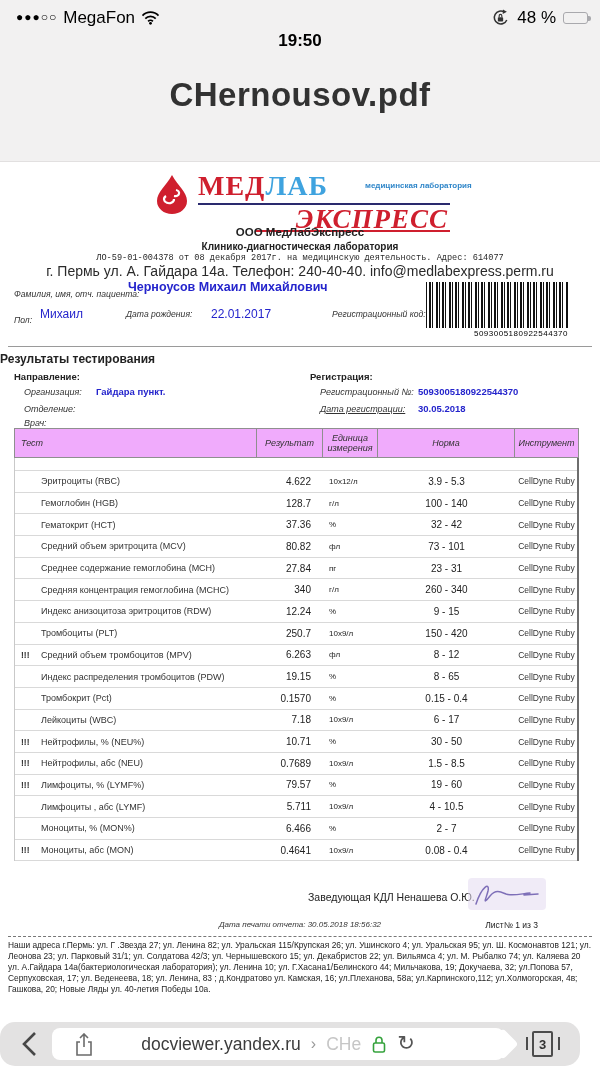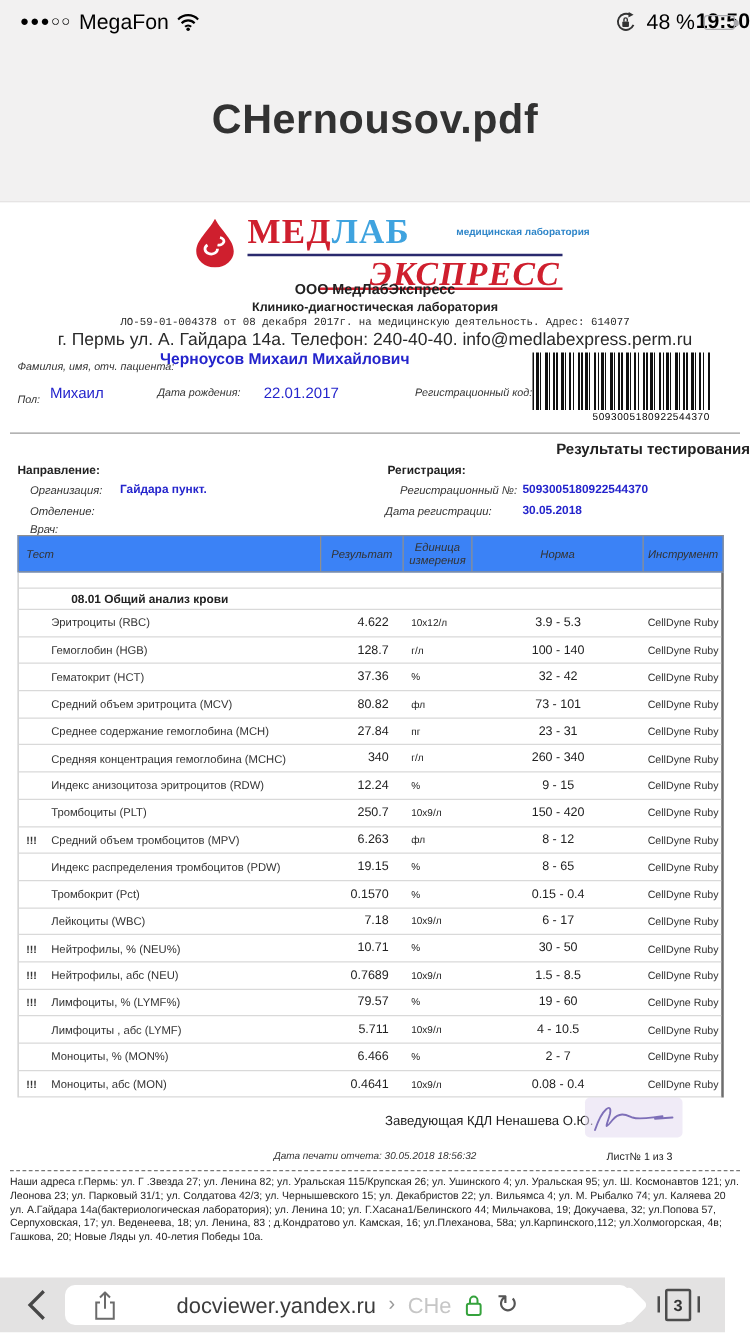--- a/index.html
+++ b/index.html
@@ -5,21 +5,21 @@
   * { margin:0; padding:0; box-sizing:border-box; }
   html,body { width:600px; }
   body { font-family:"Liberation Sans", sans-serif; background:#fff; position:relative; width:600px; height:1066px; overflow:hidden; color:#222; }
 
   
   .top-chrome { position:absolute; top:0; left:0; width:600px; height:162px; background:#f2f1f1; border-bottom:1px solid #e2e0e0; }
   .status-bar { position:absolute; top:7px; left:0; width:100%; height:26px; font-size:17px; color:#000; }
   .sb-left { position:absolute; left:16px; top:1px; display:flex; align-items:center; gap:6px; }
   .signal-dots { font-size:12px; letter-spacing:1px; position:relative; top:-1px; }
   .carrier { font-size:17px; }
-  .sb-time { position:absolute; left:0; right:0; text-align:right; font-weight:bold; font-size:17px; }
+  .sb-time { position:absolute; left:0; right:0; text-align:center; font-weight:bold; font-size:17px;margin-top:24px; }
   .sb-right { position:absolute; right:12px; top:1px; display:flex; align-items:center; gap:7px; }
   .battery { width:25px; height:12px; border:1px solid #a9a9ad; border-radius:3px; position:relative; padding:1px; }
   .battery-fill { height:100%; width:48%; background:#f5c511; border-radius:1px; }
   .battery-tip { position:absolute; right:-4px; top:3px; width:3px; height:5px; background:#a9a9ad; border-radius:0 2px 2px 0; }
   .doc-title { position:absolute; top:76px; left:0; width:100%; text-align:center; font-size:33px; font-weight:bold; color:#323232; letter-spacing:0.5px; }
 
   
   .page { position:absolute; top:162px; left:0; width:600px; height:860px; background:#fff; }
 
   .logo-wrap { position:absolute; top:8px; left:150px; width:300px; height:62px; }
@@ -46,37 +46,37 @@
   .p-sex { position:absolute; left:26px; top:-2px; font-size:12px; }
   .p-dob-lbl { position:absolute; left:112px; top:0; }
   .p-dob { position:absolute; left:197px; top:-2px; font-size:12px; }
   .p-reg-lbl { position:absolute; left:318px; top:0; }
 
   .barcode { position:absolute; top:120px; right:32px; width:142px; height:46px;
     background:repeating-linear-gradient(90deg,#111 0 1px,#fff 1px 3px,#111 3px 5px,#fff 5px 6px,#111 6px 7px,#fff 7px 10px,#111 10px 12px,#fff 12px 13px); }
   .barcode-num { position:absolute; top:167px; right:32px; font-size:8px; letter-spacing:0.5px; color:#000; }
   .patient-divider { position:absolute; top:184px; left:8px; right:8px; border-top:1px solid #9a9a9a; }
 
-  .results-title { position:absolute; top:190px; width:100%; text-align:right; font-size:12px; font-weight:bold; }
+  .results-title { position:absolute; top:190px; width:100%; text-align:left; font-size:12px; font-weight:bold; }
   .b-lbl { font-weight:bold; font-size:9.5px; }
   .reg-left-h  { position:absolute; top:209px; left:14px; }
   .reg-right-h { position:absolute; top:209px; left:310px; }
   .row-org  { position:absolute; top:225px; left:24px; }
   .val-org  { position:absolute; top:224px; left:96px; font-weight:bold; font-size:9.5px; white-space:nowrap; }
   .row-dep  { position:absolute; top:242px; left:24px; }
   .row-doc  { position:absolute; top:256px; left:24px; }
   .row-regno-lbl { position:absolute; top:225px; left:320px; }
   .val-regno { position:absolute; top:224px; left:418px; font-weight:bold; font-size:9.5px; }
-  .row-regdate-lbl { position:absolute; top:242px; left:308px; }
+  .row-regdate-lbl { position:absolute; top:242px; left:320px;text-decoration:underline; }
   .val-regdate { position:absolute; top:241px; left:418px; font-weight:bold; font-size:9.5px; }
   .lbl-i9 { font-style:italic; font-size:9px; color:#333; }
 
   
   .rtable { position:absolute; top:266px; left:14px; width:565px; }
-  .t-header { display:grid; grid-template-columns:242px 66px 55px 137px 63px; height:30px; border:1px solid #8f8f8f; background:#3b82f6; }
+  .t-header { display:grid; grid-template-columns:242px 66px 55px 137px 63px; height:30px; border:1px solid #8f8f8f; background:#f0abfc; }
   .t-header > div { font-style:italic; font-size:9px; color:#333; display:flex; align-items:center; justify-content:center; text-align:center; border-right:1px solid #8f8f8f; line-height:1.15; }
   .t-header > div:last-child { border-right:none; }
   .t-header .h-test { justify-content:flex-start; padding-left:6px; }
   .t-body { border-left:1px solid #c9c9c9; border-right:2px solid #6e6e6e; }
   .t-empty { height:13px; border-bottom:1px solid #d9d9d9; }
   .t-section { height:17px; border-bottom:1px solid #d9d9d9; display:flex; align-items:center; padding-left:42px; font-size:9.5px; font-weight:bold; }
   .t-row { display:grid; grid-template-columns:26px 216px 66px 55px 137px 63px; height:21.7px; align-items:center; border-bottom:1px solid #d9d9d9; }
   .c-flag { font-size:8.5px; font-weight:bold; color:#333; padding-left:6px; }
   .c-test { font-size:9px; color:#333; white-space:nowrap; }
   .c-result { font-size:10px; text-align:right; padding-right:12px; }
@@ -85,21 +85,21 @@
   .c-instr { font-size:8.5px; text-align:center; color:#333; }
 
   .signoff { position:absolute; top:729px; left:308px; font-size:10.5px; color:#222; }
   .signature { position:absolute; top:716px; left:468px; width:78px; height:32px; background:rgba(228,219,240,0.55); border-radius:4px; }
   .printline { position:absolute; top:758px; left:0; width:100%; }
   .print-date { position:absolute; left:0; right:0; text-align:center; font-size:8px; font-style:italic; color:#333; }
   .sheet-no { position:absolute; right:62px; top:0; font-size:8.5px; color:#222; }
   .addresses { position:absolute; top:774px; left:8px; right:8px; border-top:1px dashed #777; padding-top:3px; font-size:8.4px; line-height:1.32; color:#1d1d1d; }
 
   
-  .bottom-bar { position:absolute; top:1022px; left:0; width:580px; height:44px; background:#e3e2e2; }
+  .bottom-bar { position:absolute; top:1022px; left:0; width:580px; height:44px; background:#e3e2e2;border-radius:15px; }
   .back-btn { position:absolute; left:20px; top:9px; width:18px; height:26px; }
   .url-pill { position:absolute; left:52px; top:6px; width:452px; height:32px; background:#fff; border-radius:8px; }
   .pill-tip { position:absolute; left:492px; top:11px; width:22px; height:22px; background:#fff; transform:rotate(45deg); border-radius:4px; }
   .pill-content { position:absolute; left:0; top:0; width:100%; height:100%; display:flex; align-items:center; justify-content:center; gap:10px; z-index:2; }
   .share-icon { position:absolute; left:22px; top:5px; }
   .url-text { font-size:17.5px; color:#3c3c3c; white-space:nowrap; }
   .url-sep { color:#9a9a9a; font-size:16px; }
   .url-doc { color:#c6c6c6; font-size:17.5px; }
   .refresh-icon { font-family:"DejaVu Sans", sans-serif; font-size:21px; color:#555; line-height:1; position:relative; top:-1px; }
   .tabs-btn { position:absolute; right:20px; top:9px; width:34px; height:26px; }
@@ -186,21 +186,20 @@
   <div class="rtable">
     <div class="t-header">
       <div class="h-test">Тест</div>
       <div>Результат</div>
       <div>Единица измерения</div>
       <div>Норма</div>
       <div>Инструмент</div>
     </div>
     <div class="t-body">
       <div class="t-empty"></div>
-      <div class="t-section">08.01 Общий анализ крови</div>
 
   <div class="t-row">
     <div class="c-flag"></div>
     <div class="c-test">Эритроциты (RBC)</div>
     <div class="c-result">4.622</div>
     <div class="c-unit">10x12/л</div>
     <div class="c-norm">3.9 - 5.3</div>
     <div class="c-instr">CellDyne Ruby</div>
   </div>
 

